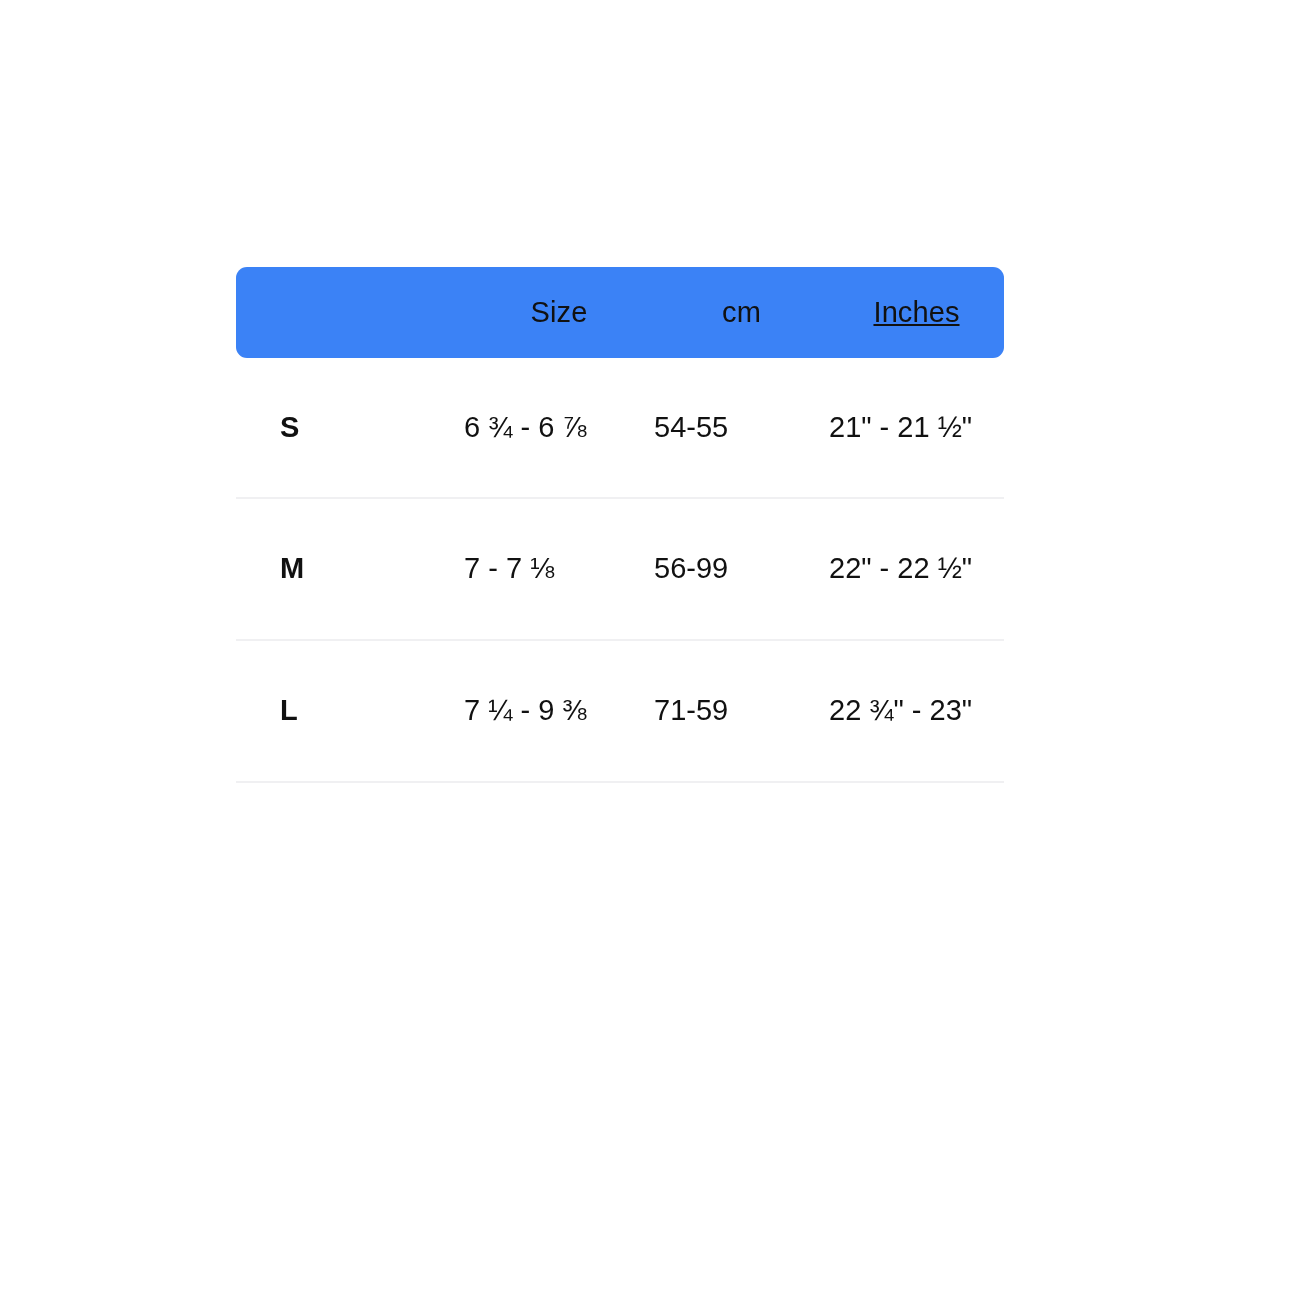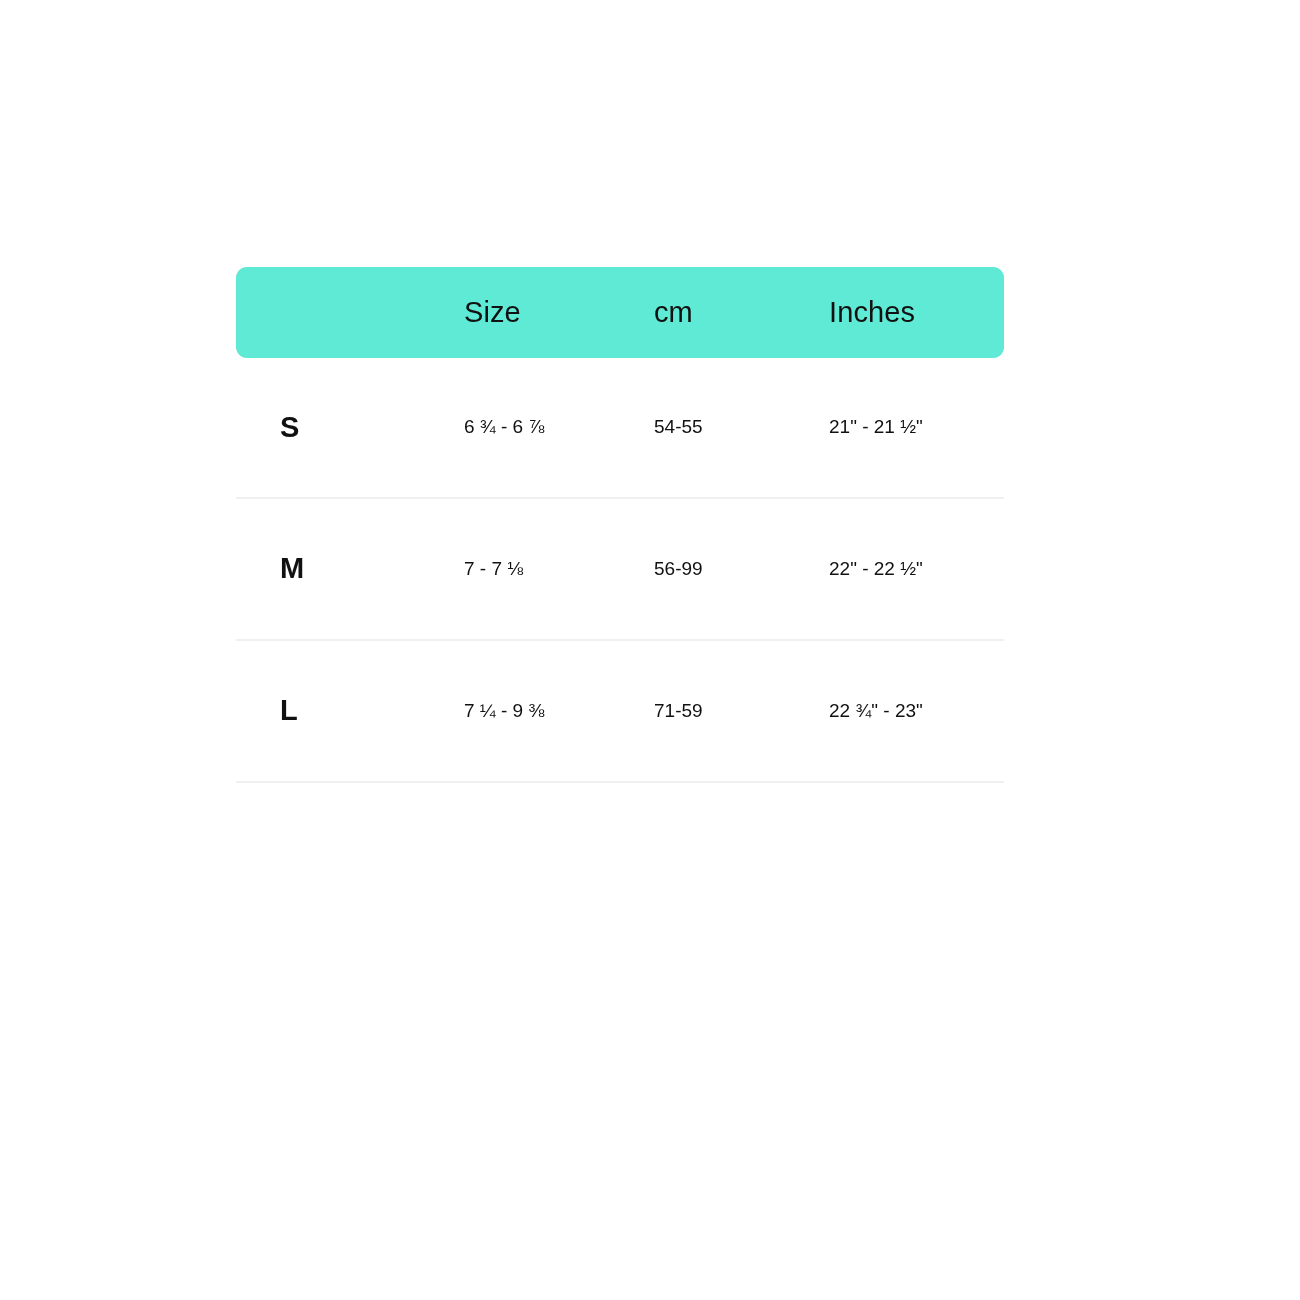--- a/index.html
+++ b/index.html
@@ -32,24 +32,24 @@
     width: 768px;
     border-collapse: collapse;
     table-layout: fixed;
   }
 
   
   thead tr {
     background: #f3f3f5;
   }
   thead th {
-    background: #5eead4;
+    background: #3b82f6;
     height: 91px;
     padding: 0;
-    text-align: left;
+    text-align: center;
     vertical-align: middle;
     font-size: 29px;
     font-weight: 400;
     color: #111111;
     letter-spacing: 0.1px;
   }
   thead th:first-child {
     border-top-left-radius: 11px;
     border-bottom-left-radius: 11px;
   }
@@ -64,21 +64,21 @@
   col.c-cm    { width: 175px; }
   col.c-inch  { width: 175px; }
 
   
   tbody td {
     height: 140px;
     padding: 0;
     vertical-align: middle;
     text-align: left;
     border-bottom: 2px solid #f0f0f2;
-    font-size: 19px;
+    font-size: 29px;
     line-height: 1.42;
     color: #111111;
   }
   tbody tr:first-child td {
     height: 139px;
   }
 
   .cell-pad { padding-right: 14px; }
 
   td.size-label {
@@ -89,21 +89,21 @@
   }
 
   td.hat-size   { padding-left: 0; }
   td.hat-size.indent { padding-left: 8px; }
   td.cm-val     { padding-left: 0; }
   td.inch-val   { padding-left: 0; }
 
   th.h-blank { padding-left: 44px; }
   th.h-size  { padding-left: 0; }
   th.h-cm    { padding-left: 0; }
-  th.h-inch  { padding-left: 0; }
+  th.h-inch  { padding-left: 0; text-decoration: underline; }
 
   .frac {
     font-feature-settings: "frac" 1;
     white-space: nowrap;
   }
 </style>
 </head>
 <body>
 
 <div class="page">

